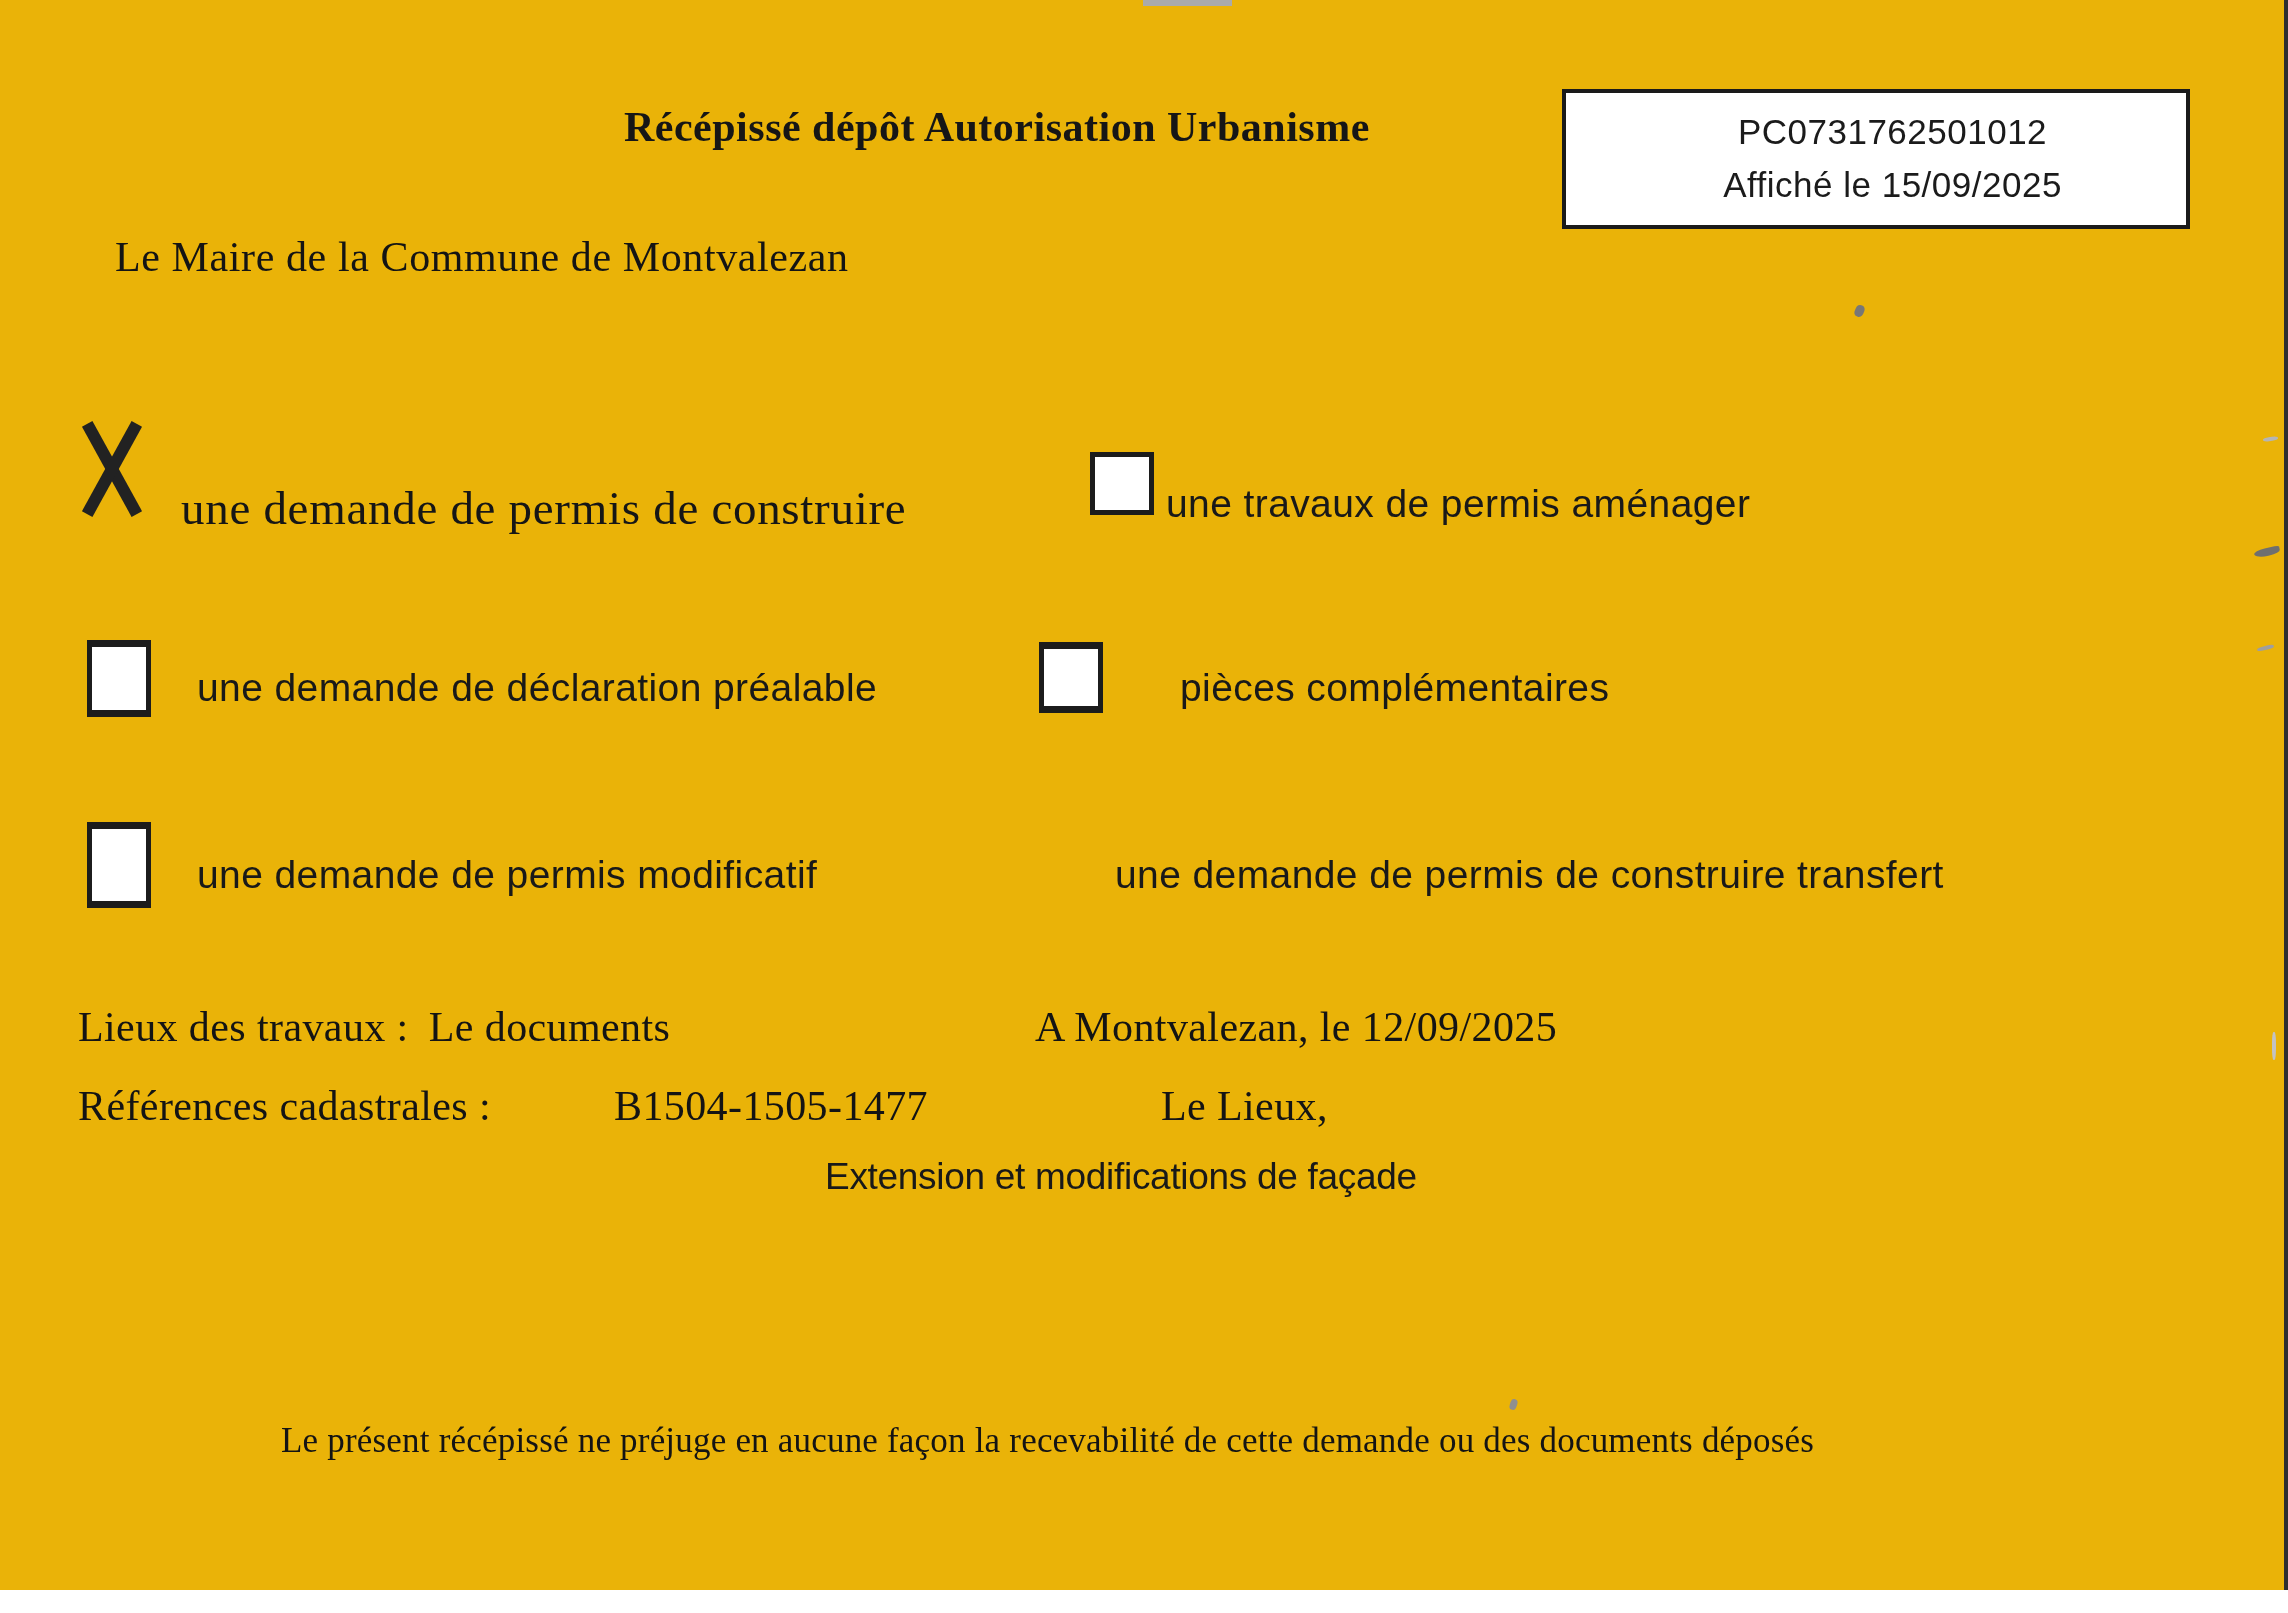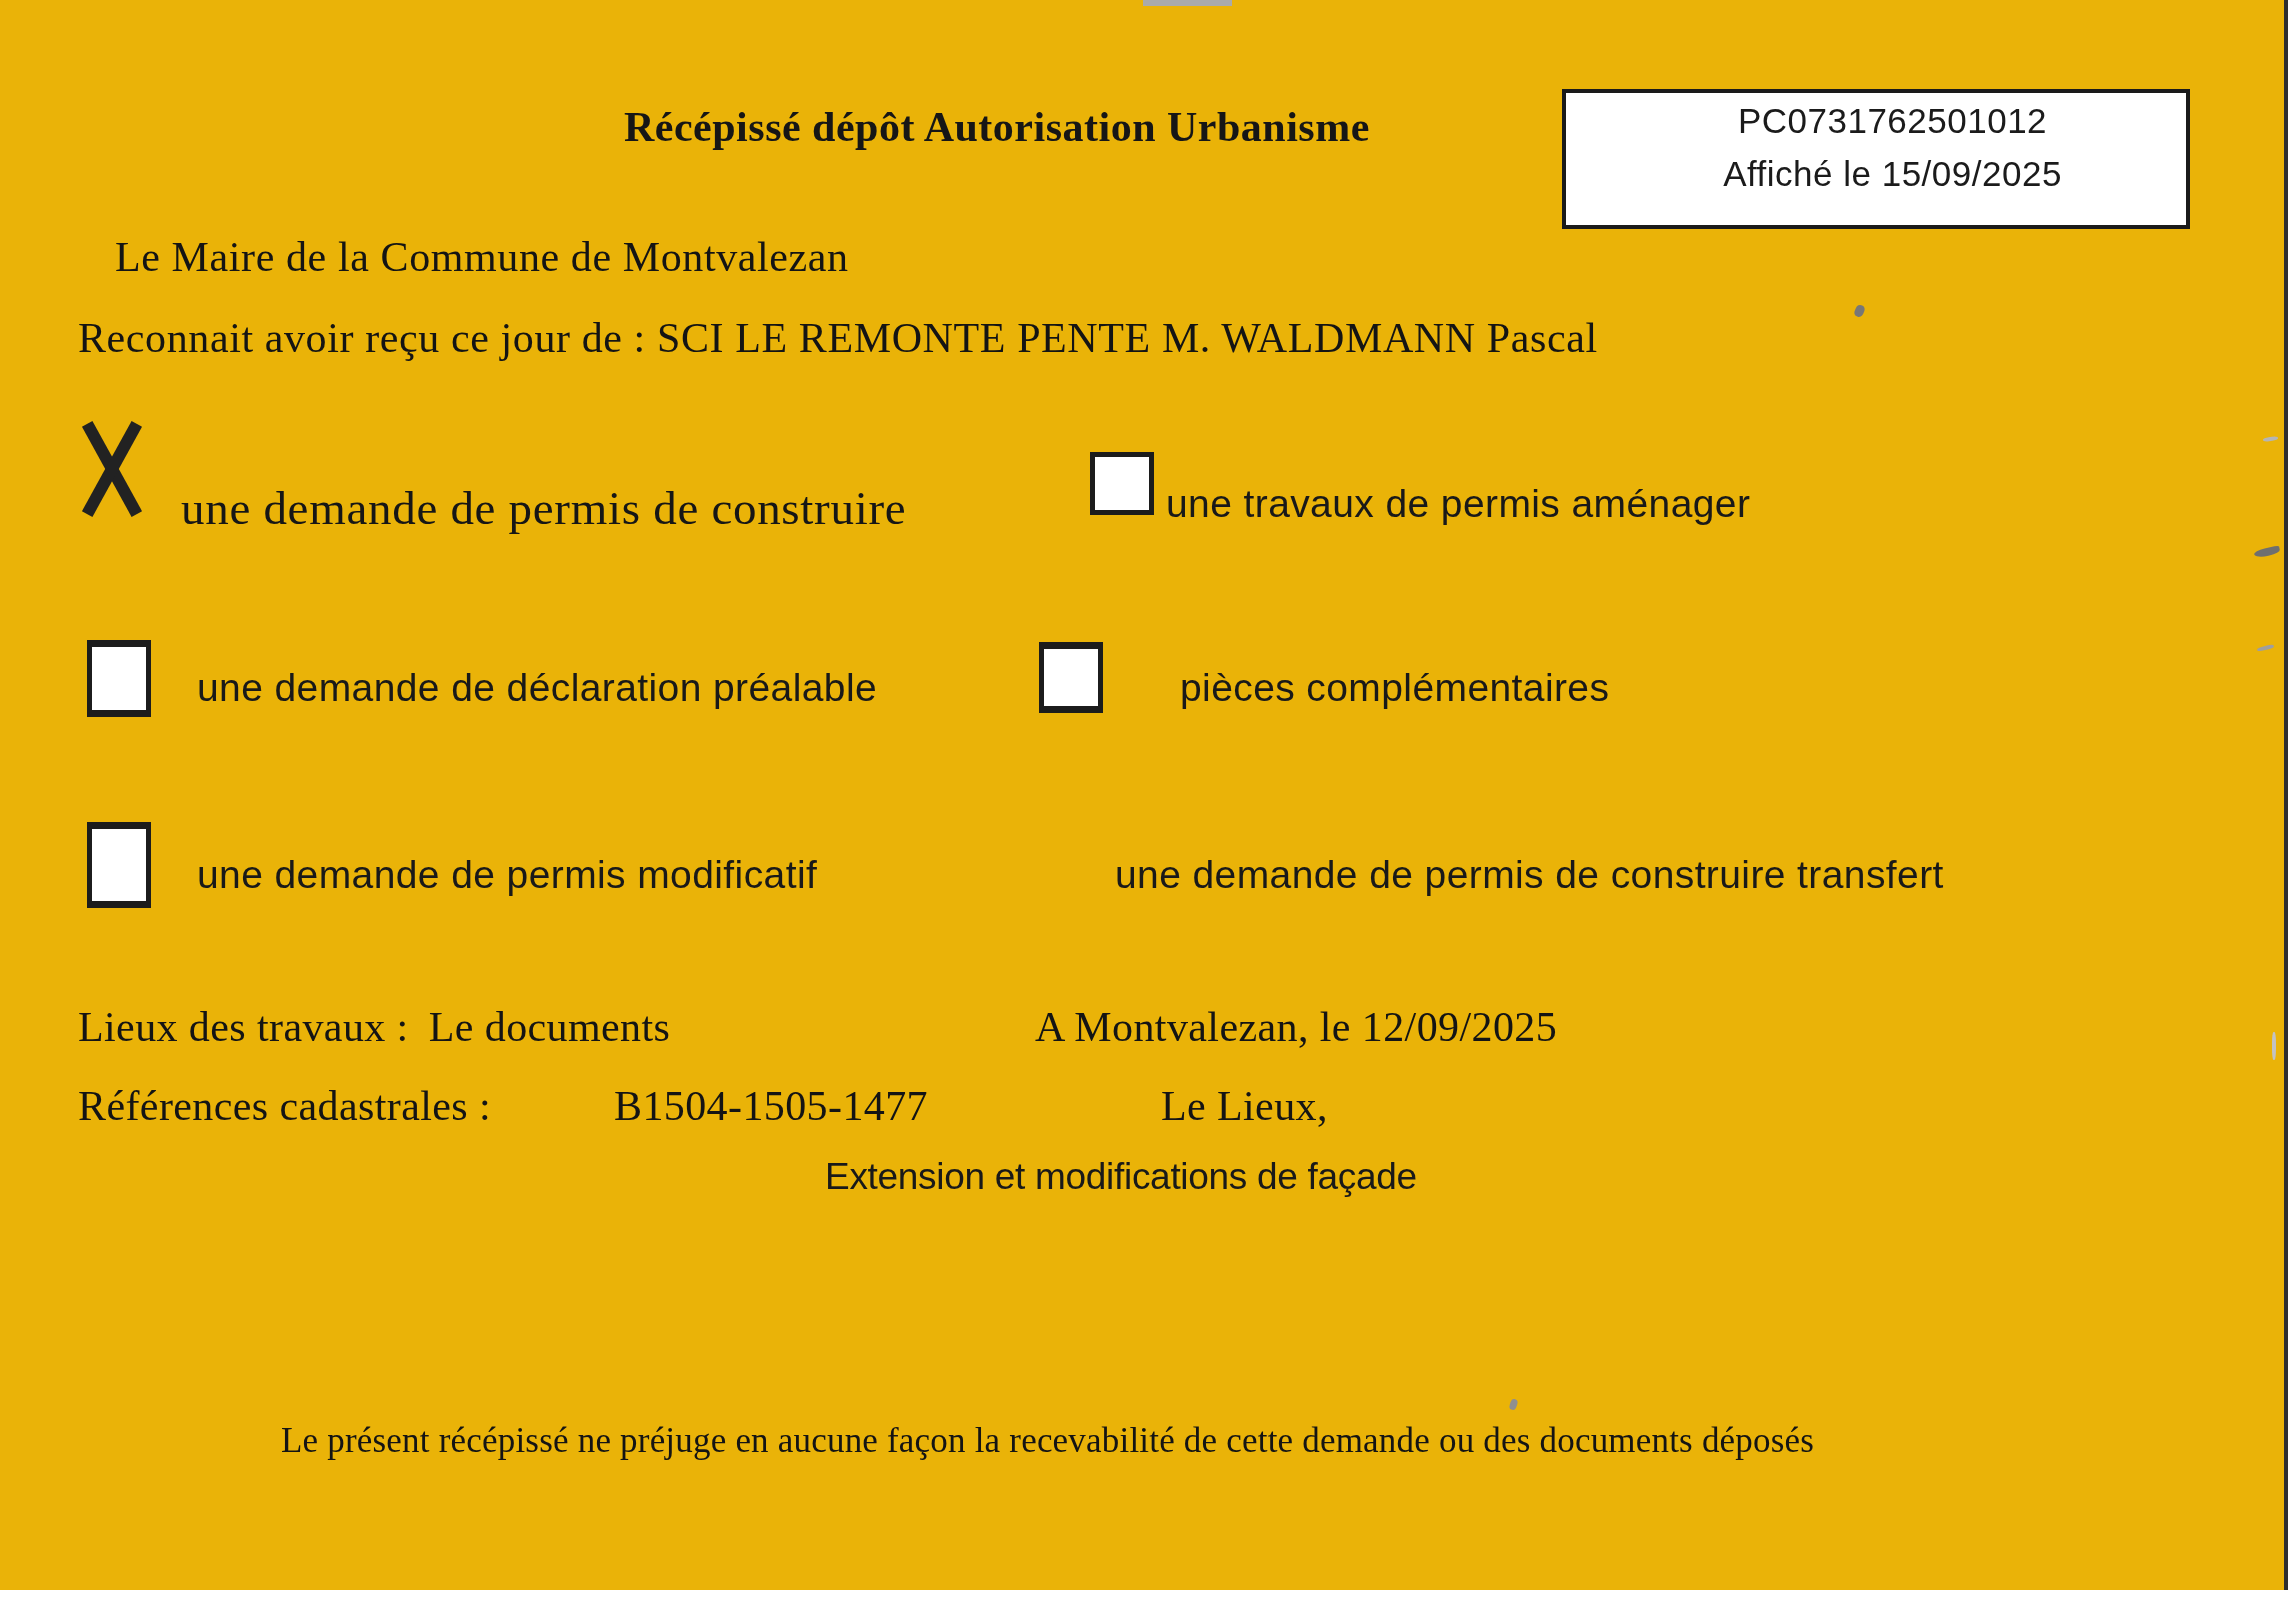--- a/index.html
+++ b/index.html
@@ -16,21 +16,21 @@
   .serif{font-family:"Liberation Serif","DejaVu Serif",serif;}
 
   .doc-title{
     left:624px;top:103px;
     font-size:42px;font-weight:700;letter-spacing:0.5px;color:#161616;
   }
 
   .ref-box{
     position:absolute;left:1562px;top:89px;width:628px;height:140px;
     box-sizing:border-box;border:4.6px solid #1a1a1a;background:#ffffff;
-    padding:1px 0 0 33px;
+    padding:12px 0 0 33px;
   }
   .ref-line{
     font-family:"Liberation Sans","DejaVu Sans",sans-serif;
     font-size:35px;line-height:53px;color:#1b1b1b;letter-spacing:0.5px;
     white-space:nowrap;
   }
 
   .intro{font-size:42px;letter-spacing:0.6px;color:#141414;}
 
   .ballot{
@@ -75,21 +75,20 @@
 <div class="page">
 
   <div class="t doc-title">Récépissé dépôt Autorisation Urbanisme</div>
 
   <div class="ref-box">
     <div class="ref-line">PC0731762501012</div>
     <div class="ref-line">Affiché le 15/09/2025</div>
   </div>
 
   <div class="t intro serif" style="left:78px;top:233px;margin-left:37px;">Le Maire de la Commune de Montvalezan</div>
-  <div class="t intro serif" style="left:78px;top:314px;">Reconnait avoir reçu ce jour de : SCI LE REMONTE PENTE M. WALDMANN Pascal</div>
 
   <svg class="xmark" style="left:78px;top:421px;" width="68" height="96" viewBox="0 0 74 104">
     <line x1="10" y1="3" x2="64" y2="101" stroke="#222222" stroke-width="13"></line>
     <line x1="64" y1="3" x2="10" y2="101" stroke="#222222" stroke-width="13"></line>
   </svg>
   <div class="t optlabel-serif serif" style="left:181px;top:481px;">une demande de permis de construire</div>
 
   <div class="ballot b1" style="left:1090px;top:452px;width:64px;height:63px;"></div>
   <div class="t optlabel-sans" style="left:1166px;top:482px;">une travaux de permis aménager</div>
 

